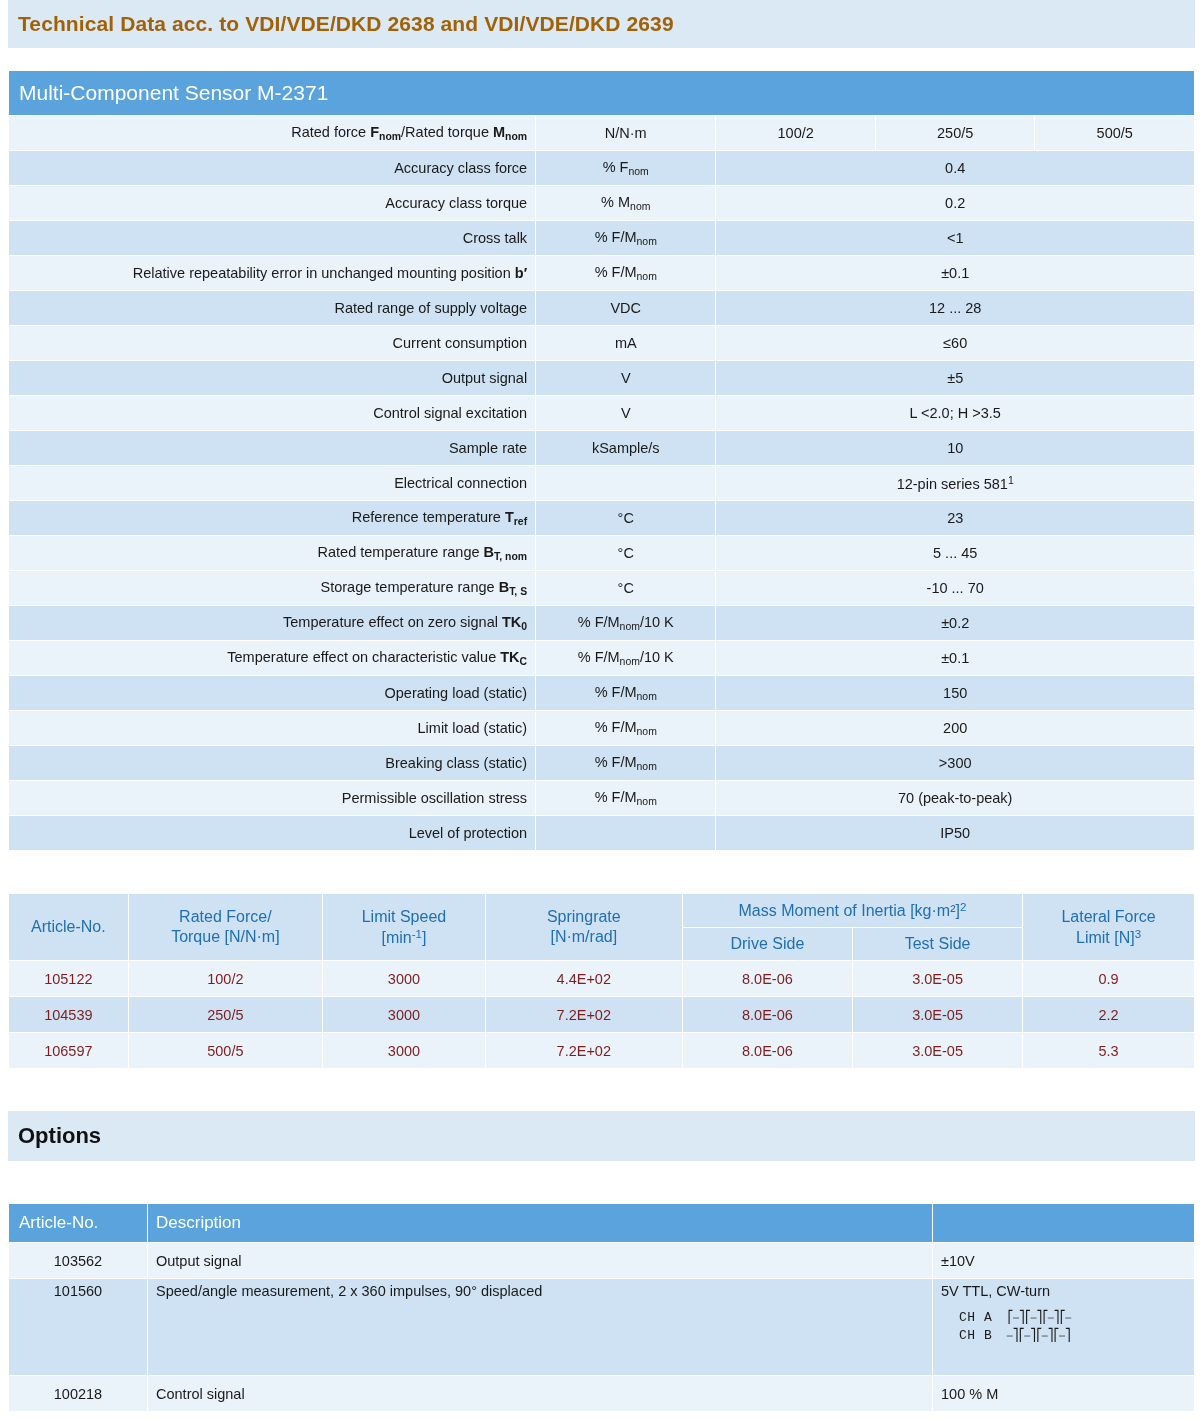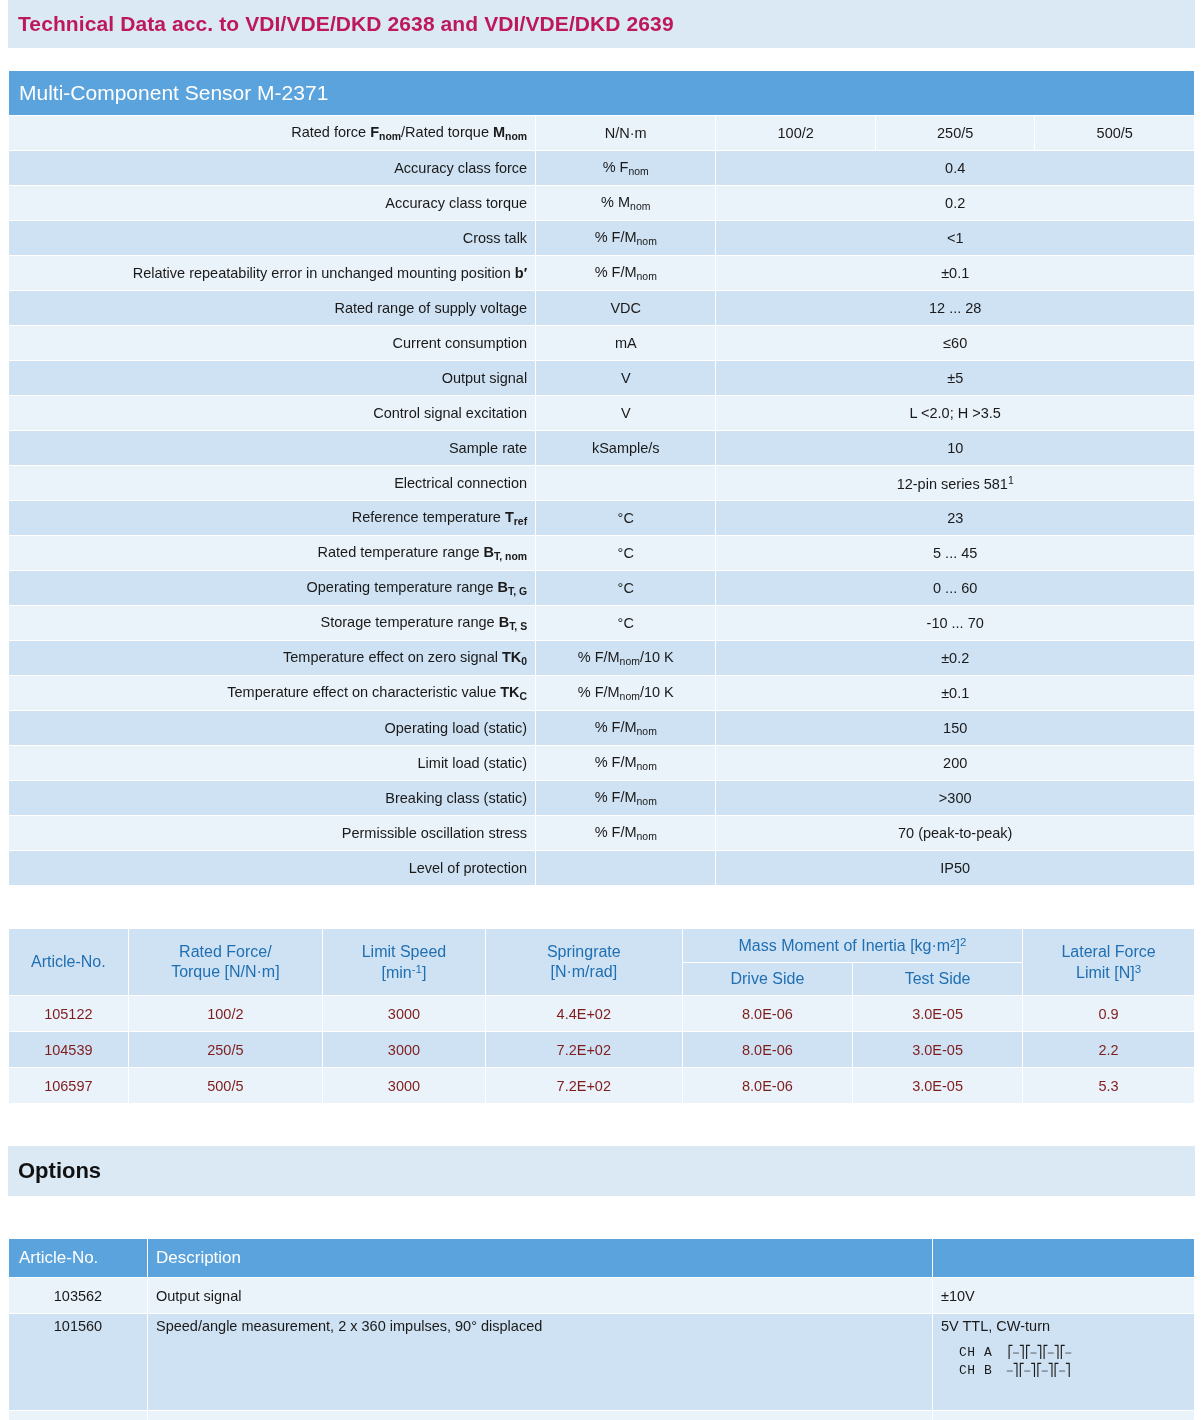--- a/index.html
+++ b/index.html
@@ -19,21 +19,21 @@
     box-sizing: border-box;
     padding: 0 8px;
   }
   
   .title-banner {
     background: #dbe9f5;
     margin: 0 0 0 0;
     padding: 12px 10px 12px 10px;
     font-size: 21px;
     font-weight: bold;
-    color: #be185d;
+    color: #a16207;
     letter-spacing: 0.1px;
   }
   .spacer-20 { height: 22px; }
   .spacer-40 { height: 42px; }
 
   
   table {
     border-collapse: collapse;
     width: 100%;
     font-size: 14.5px;
@@ -200,25 +200,20 @@
       </tr>
       <tr class="row-odd">
         <td class="c-label">Reference temperature <b>T<sub>ref</sub></b></td>
         <td class="c-unit">°C</td>
         <td class="c-val" colspan="3">23</td>
       </tr>
       <tr class="row-even">
         <td class="c-label">Rated temperature range <b>B<sub>T, nom</sub></b></td>
         <td class="c-unit">°C</td>
         <td class="c-val" colspan="3">5 ... 45</td>
-      </tr>
-      <tr class="row-odd">
-        <td class="c-label">Operating temperature range <b>B<sub>T, G</sub></b></td>
-        <td class="c-unit">°C</td>
-        <td class="c-val" colspan="3">0 ... 60</td>
       </tr>
       <tr class="row-even">
         <td class="c-label">Storage temperature range <b>B<sub>T, S</sub></b></td>
         <td class="c-unit">°C</td>
         <td class="c-val" colspan="3">-10 ... 70</td>
       </tr>
       <tr class="row-odd">
         <td class="c-label">Temperature effect on zero signal <b>TK<sub>0</sub></b></td>
         <td class="c-unit">% F/M<sub>nom</sub>/10 K</td>
         <td class="c-val" colspan="3">±0.2</td>

